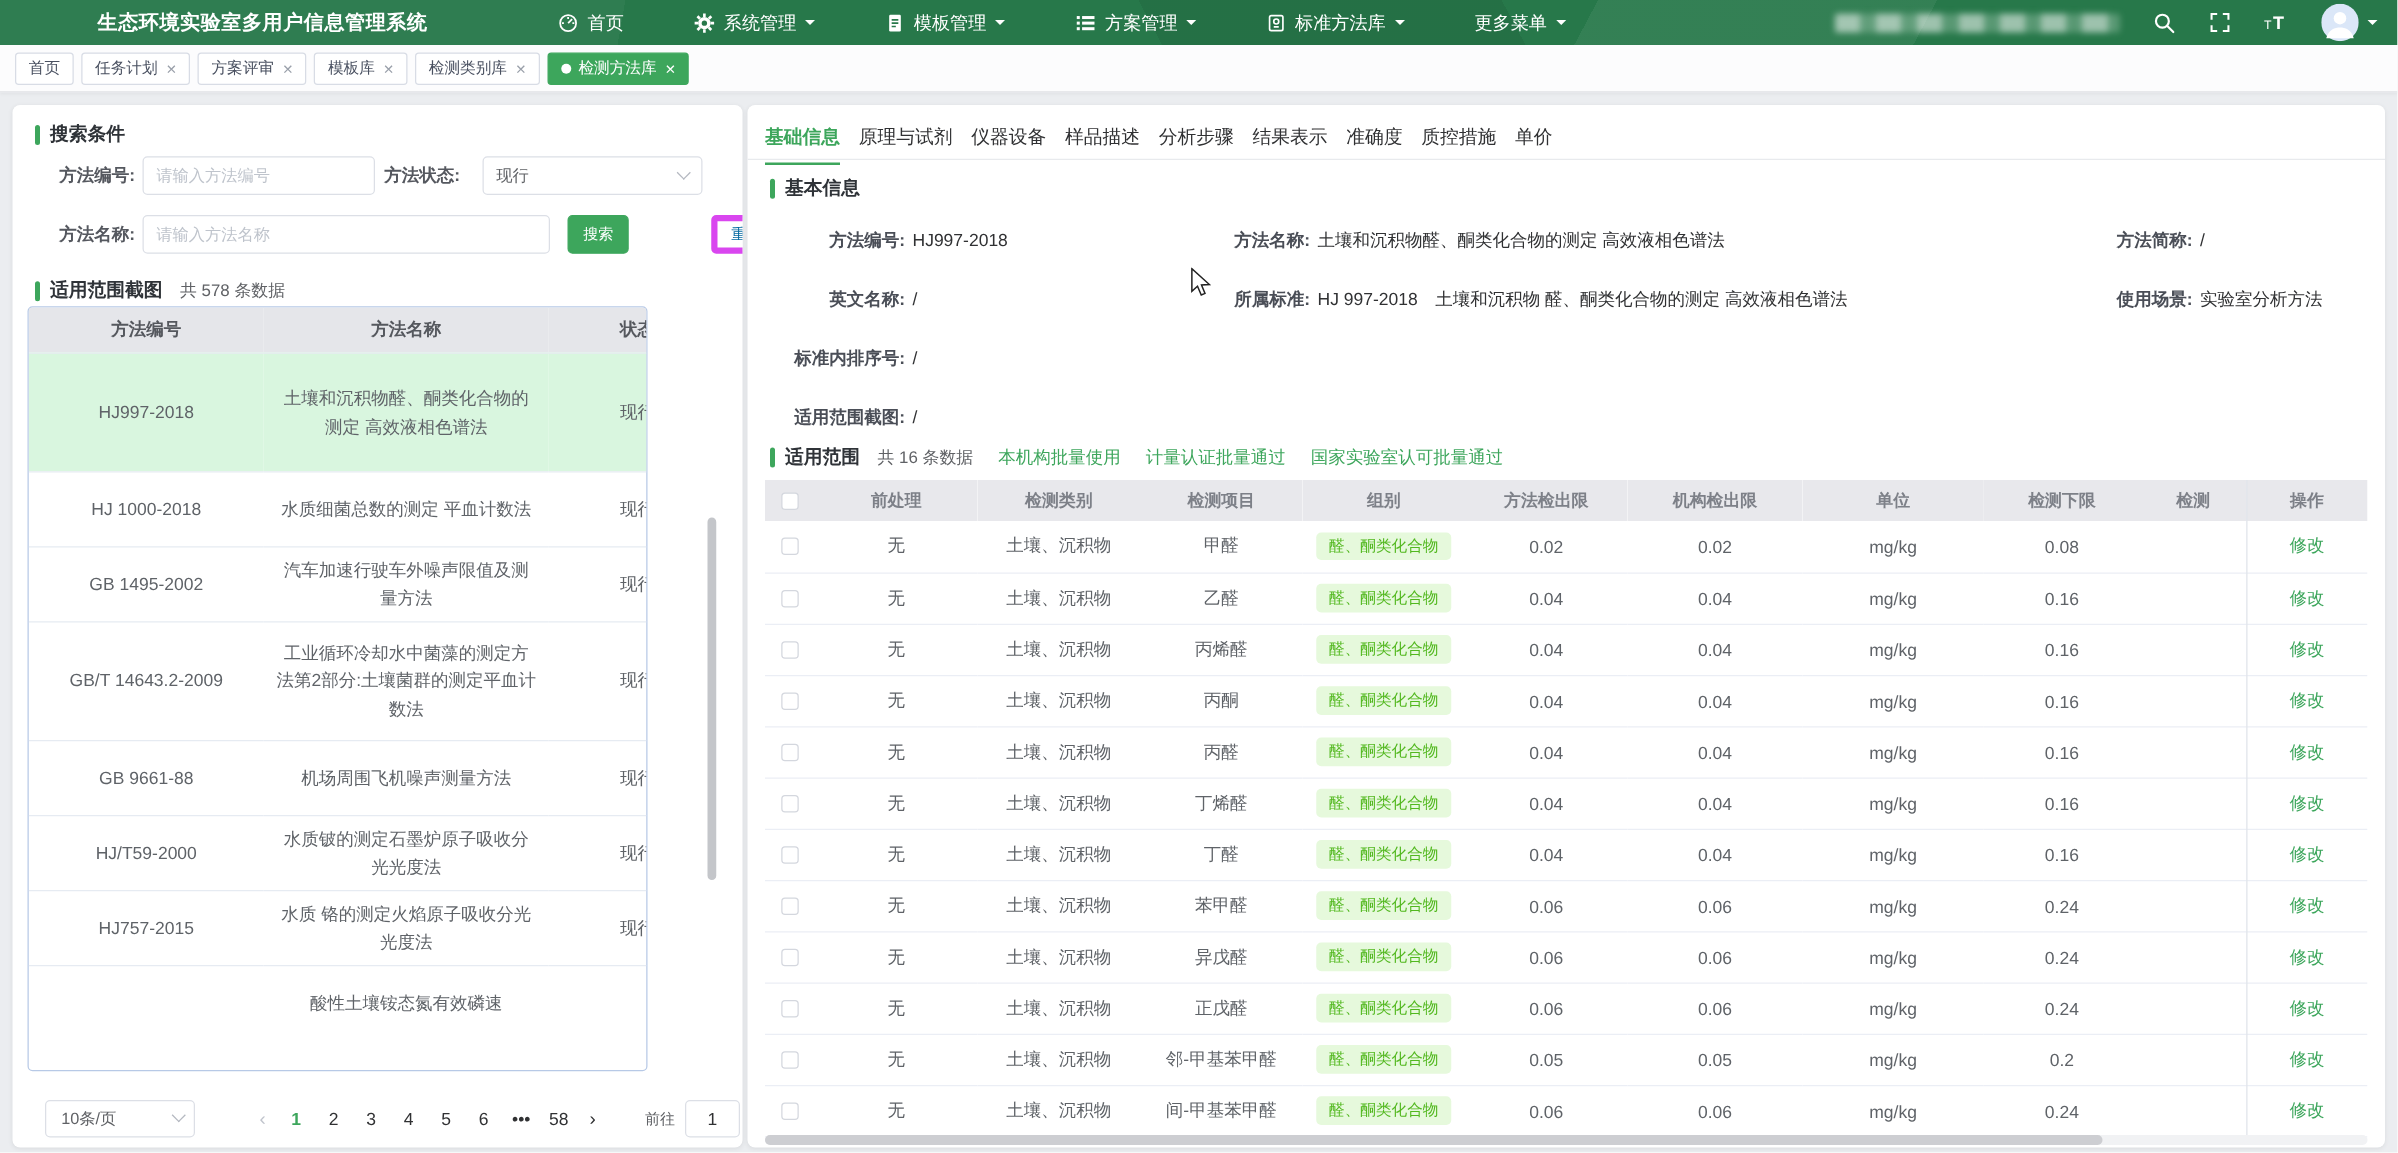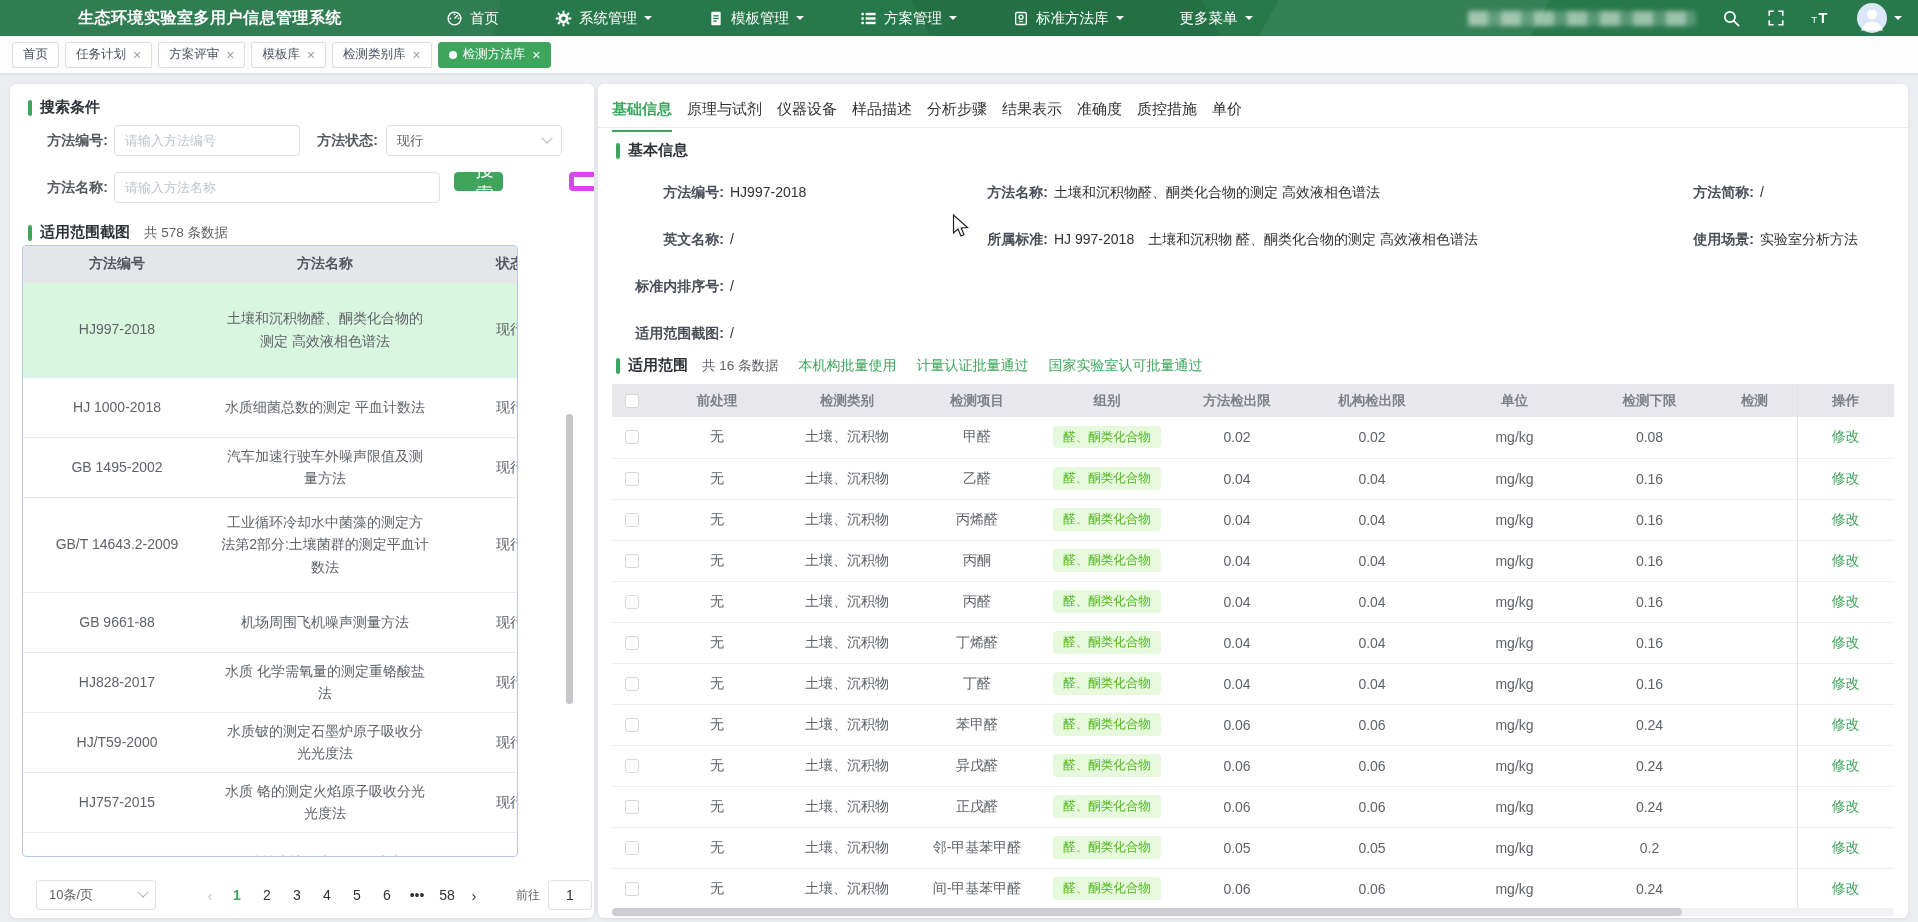--- a/index.html
+++ b/index.html
@@ -58,22 +58,22 @@
     text-align:right; white-space:nowrap; }
   .inp { position:absolute; height:31px; border:1px solid #dcdfe6; border-radius:4px;
     font-size:13px; color:#303133; padding:0 10px; outline:none; background:#fff;
     font-family:inherit; }
   .inp::placeholder { color:#bfc4cc; }
   .fake-select { position:absolute; height:31px; border:1px solid #dcdfe6; border-radius:4px;
     background:#fff; display:flex; align-items:center; padding:0 10px; font-size:13px;
     color:#606266; cursor:pointer; }
   .sel-caret { margin-left:auto; width:8px; height:8px; border-right:1.6px solid #b4b8c0;
     border-bottom:1.6px solid #b4b8c0; transform:rotate(45deg) translate(-2px,-2px); }
-  .btn { position:absolute; height:19px; border-radius:4px; font-size:18px; cursor:pointer;
-    display:flex; align-items:center; justify-content:center; font-family:inherit;padding-left:12px; }
+  .btn { position:absolute; height:31px; border-radius:4px; font-size:12px; cursor:pointer;
+    display:flex; align-items:center; justify-content:center; font-family:inherit; }
   .btn-green { background:#3da65c; color:#fff; border:1px solid #3da65c; }
   .btn-plain { background:#fff; color:#0369a1; border:5px solid #d946ef;margin-left:48px; }
 
   
   #method-table-wrap { position:absolute; left:12px; top:161px; width:496px; height:612px;
     border:1px solid #b7c9e6; border-radius:4px; overflow:hidden; background:#fff; }
   #method-table { width:100%; border-collapse:collapse; table-layout:fixed; }
   #method-table th { height:36px; background:#e5e6ea; font-size:14px; font-weight:bold;
     color:#55585e; text-align:center; }
   #method-table td { border-top:1px solid #e6ebf2; text-align:center; font-size:14px;
@@ -283,21 +283,21 @@
   <div class="page">
 
     <div class="card" id="left-card">
       <div class="sec-head" style="left:18px;top:14px;">
         <span class="sec-bar"></span>
         <span class="sec-title">搜索条件</span>
       </div>
 
       <div class="f-label" style="left:22px;top:48px;width:76px;">方法编号:</div>
       <input class="inp" style="left: 104px; top: 41px; width: 186px;" placeholder="请输入方法编号">
-      <div class="f-label" style="left:300px;top:48px;width:68px;">方法状态:</div>
+      <div class="f-label" style="left:290px;top:48px;width:68px;">方法状态:</div>
       <div class="fake-select" style="left:376px;top:41px;width:176px;">
         <span>现行</span>
         <span class="sel-caret"></span>
       </div>
 
       <div class="f-label" style="left:22px;top:95px;width:76px;">方法名称:</div>
       <input class="inp" style="left: 104px; top: 88px; width: 326px;" placeholder="请输入方法名称">
       <button class="btn btn-green" style="left:444px;top:88px;width:49px;">搜索</button>
       <button class="btn btn-plain" style="left:511px;top:88px;width:56px;">重置</button>
 
@@ -338,25 +338,20 @@
                 <td>现行</td>
               </tr>
               <tr class="h3">
                 <td>GB/T 14643.2-2009</td>
                 <td>工业循环冷却水中菌藻的测定方法第2部分:土壤菌群的测定平血计数法</td>
                 <td>现行</td>
               </tr>
               <tr class="h2">
                 <td>GB 9661-88</td>
                 <td>机场周围飞机噪声测量方法</td>
-                <td>现行</td>
-              </tr>
-              <tr class="h2">
-                <td>HJ828-2017</td>
-                <td>水质 化学需氧量的测定重铬酸盐法</td>
                 <td>现行</td>
               </tr>
               <tr class="h2">
                 <td>HJ/T59-2000</td>
                 <td>水质铍的测定石墨炉原子吸收分光光度法</td>
                 <td>现行</td>
               </tr>
               <tr class="h2">
                 <td>HJ757-2015</td>
                 <td>水质 铬的测定火焰原子吸收分光光度法</td>

